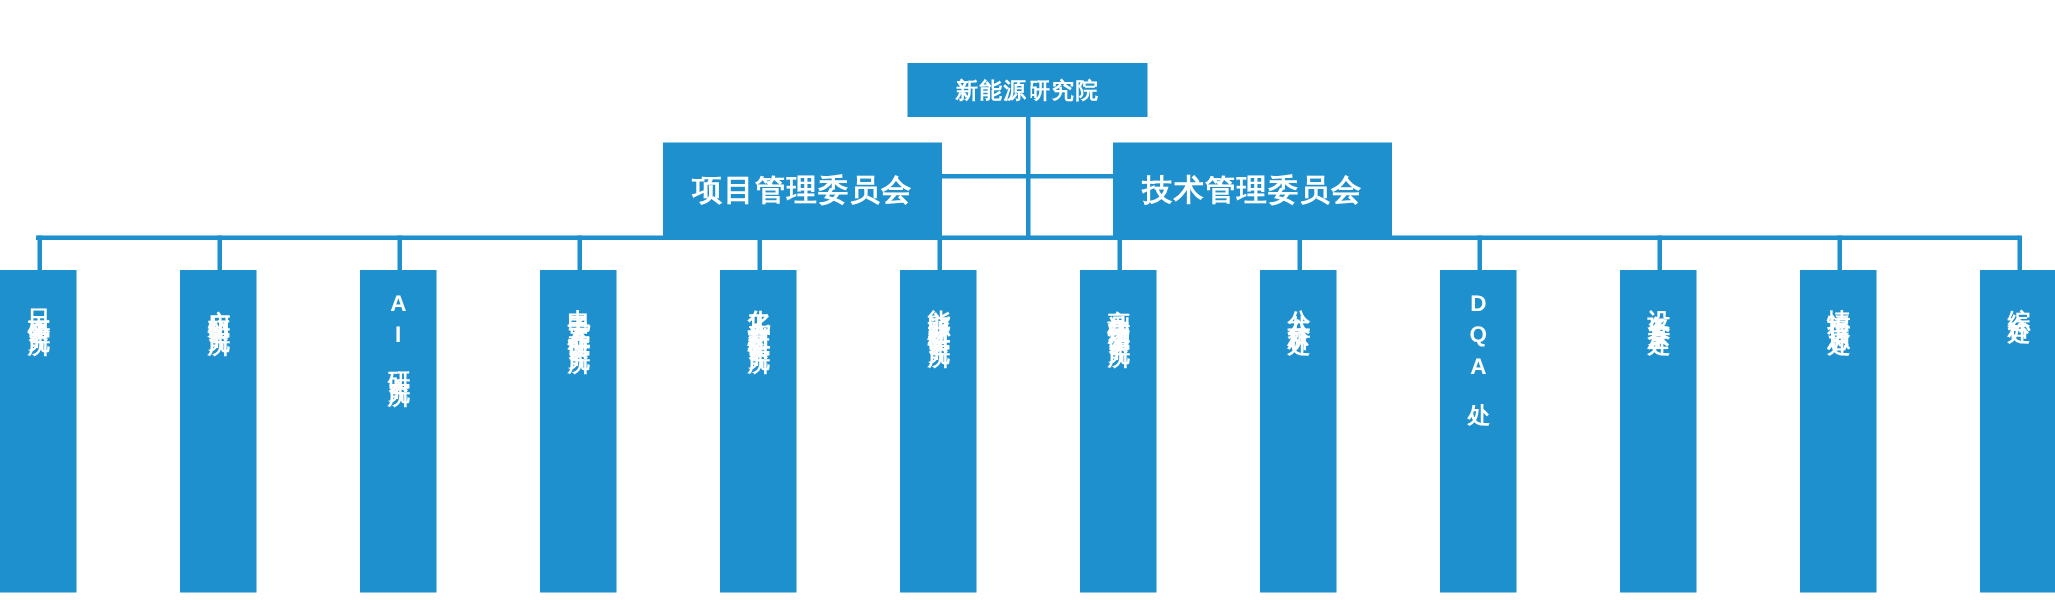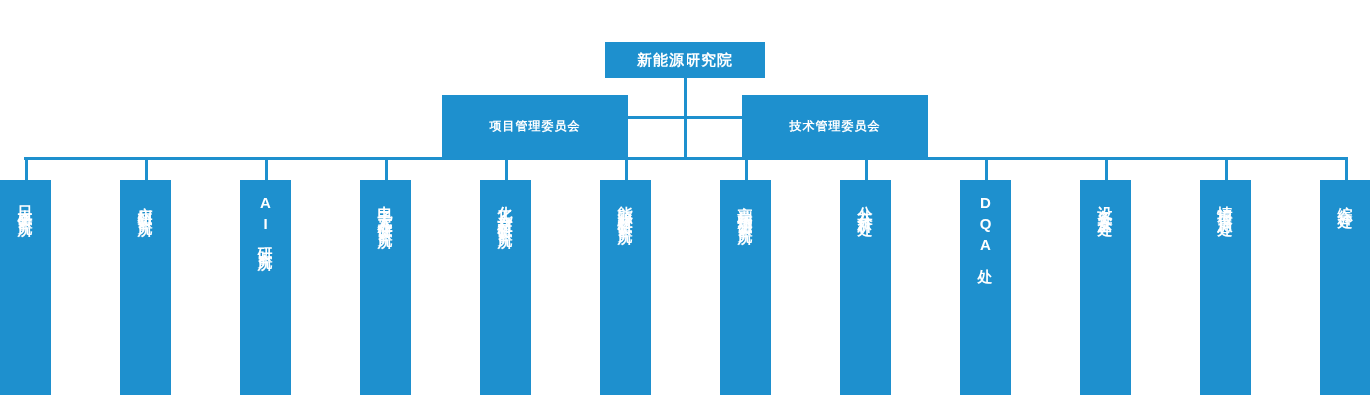--- a/index.html
+++ b/index.html
@@ -39,21 +39,21 @@
     font-size: 15px;
     letter-spacing: 1px;
     margin-top: 40px;
   }
 
   
   .node-committee {
     top: 95px;
     width: 186px;
     height: 63px;
-    font-size: 12px;
+    font-size: 20px;
     letter-spacing: 1px;
   }
   .node-committee.c0 { left: 442px; }
   .node-committee.c1 { left: 742px; font-family: Liberation Serif, serif; }
 
   
   .node-dept {
     top: 180px;
     width: 51px;
     height: 215px;

